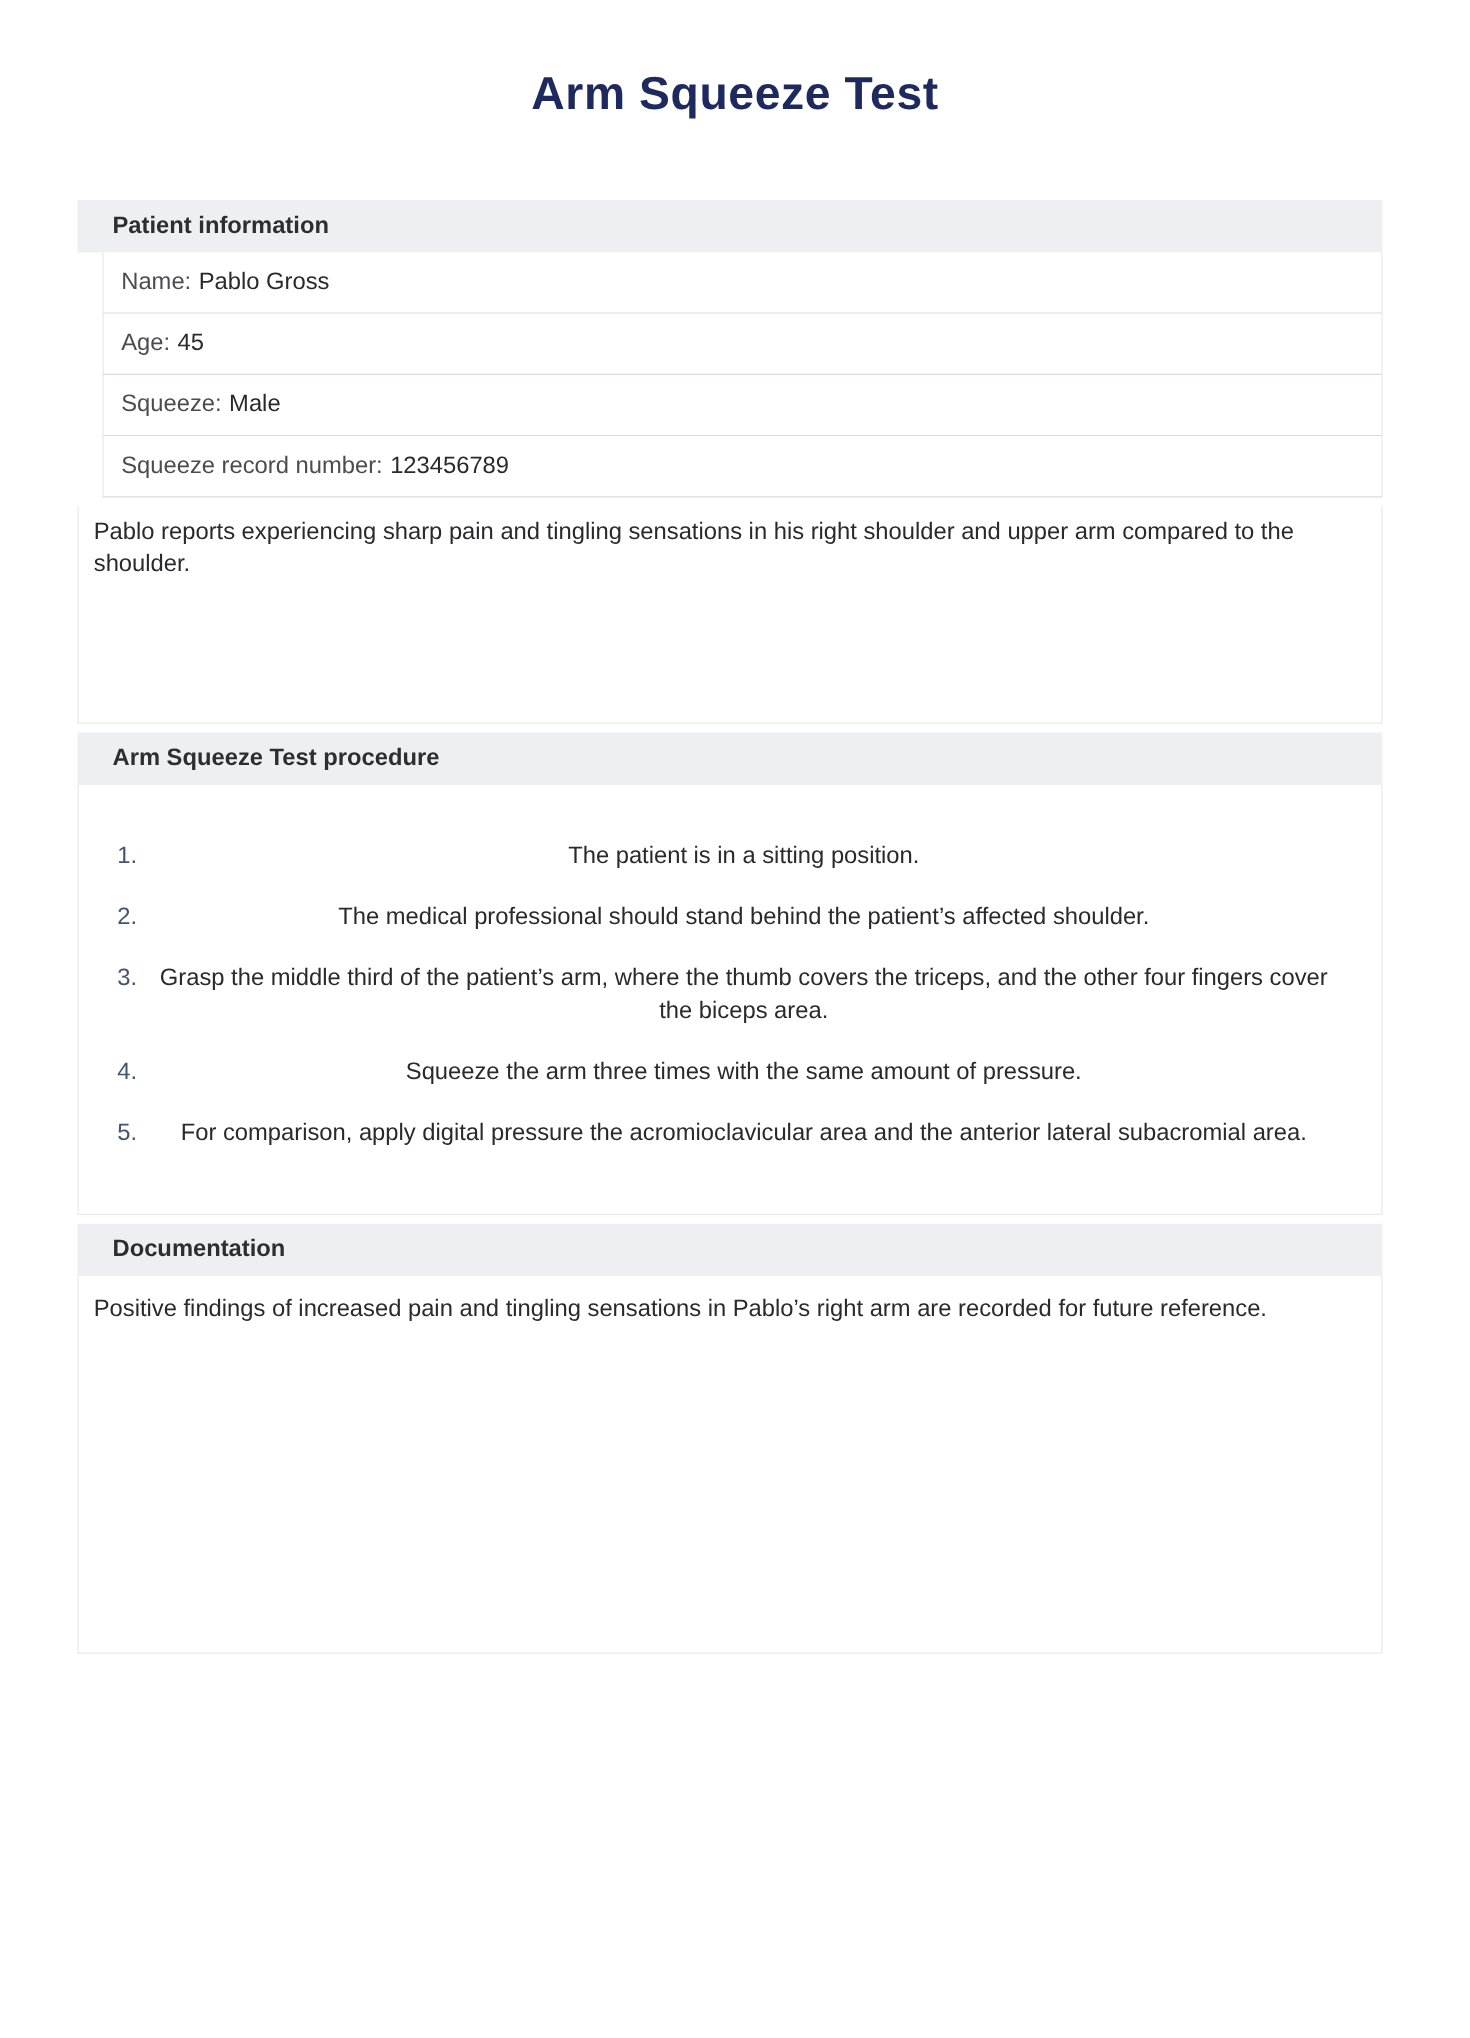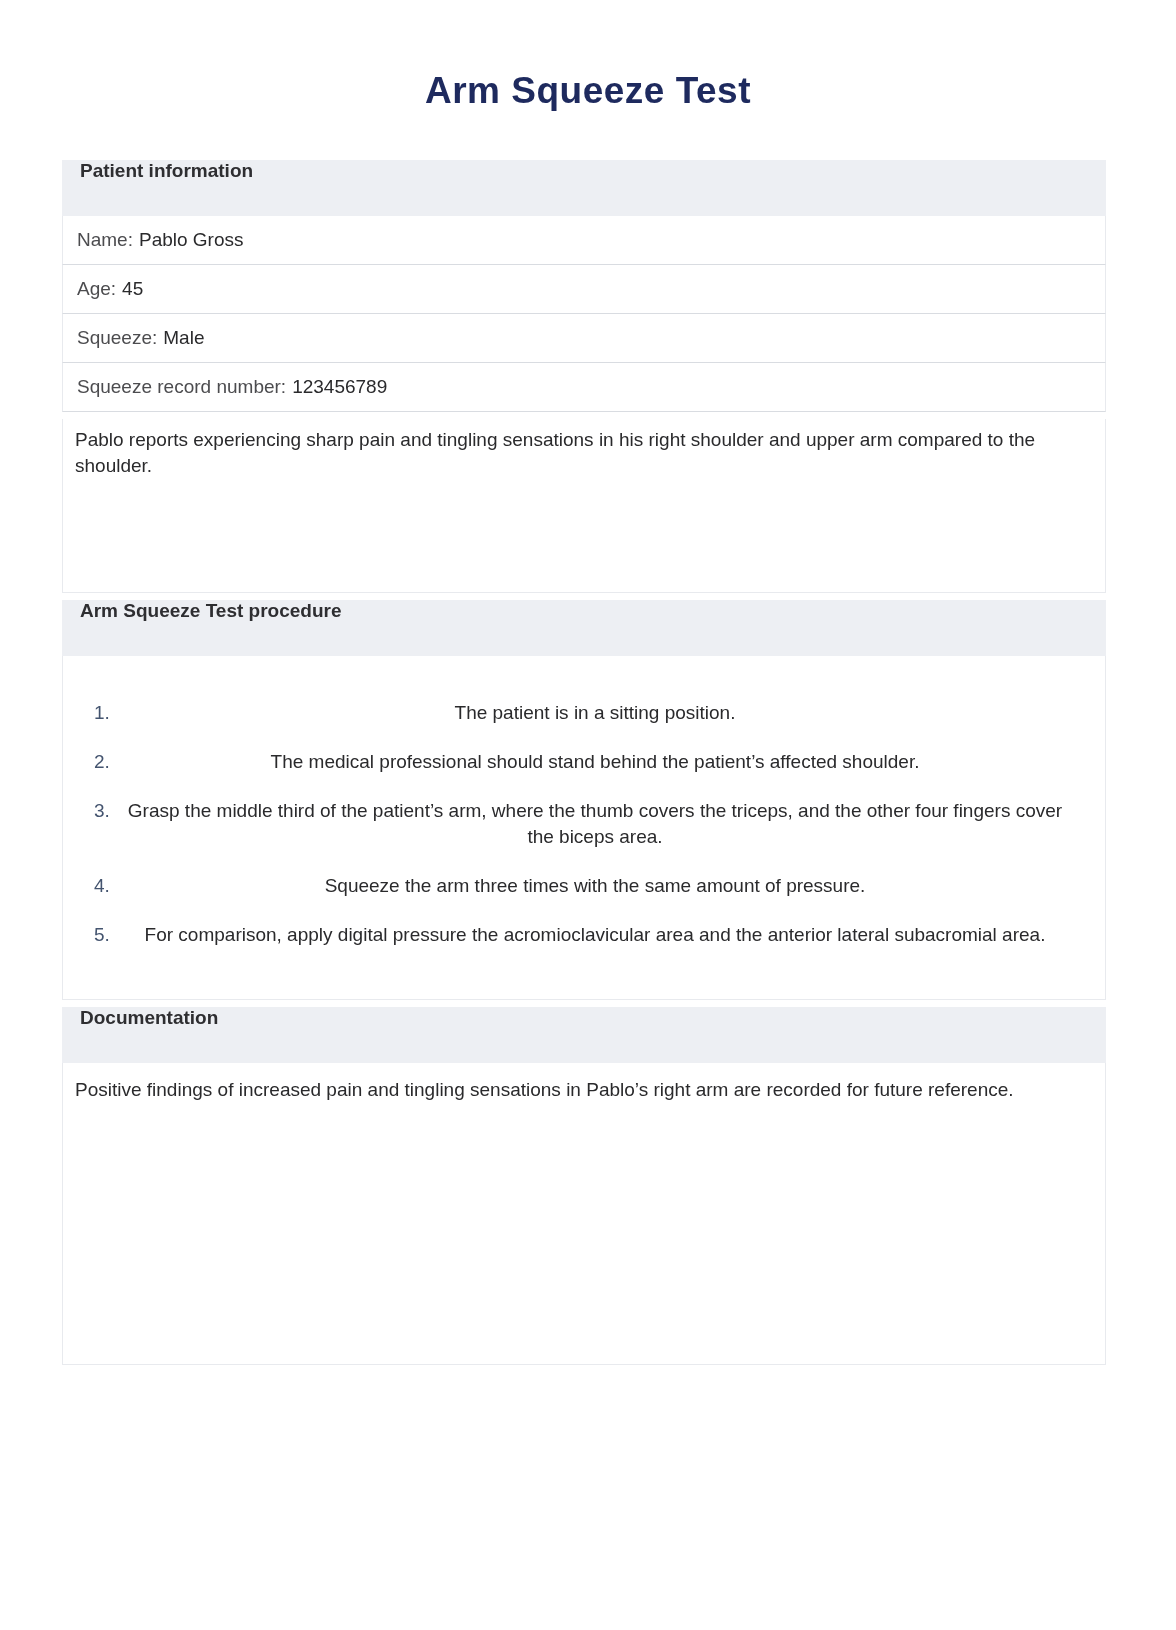--- a/index.html
+++ b/index.html
@@ -9,59 +9,61 @@
     font-family: "Liberation Sans", "DejaVu Sans", sans-serif;
   }
   .page {
     position: relative;
     width: 1176px;
     height: 1630px;
     background: #ffffff;
     overflow: hidden;
   }
   .page-title {
-    margin: 16px;
+    margin: 0;
     padding-top: 54px;
     text-align: center;
     font-size: 37px;
     font-weight: bold;
     color: var(--title, #1e2a5e);
     letter-spacing: 0.5px;
   }
   .doc {
     position: absolute;
     left: 62px;
     top: 160px;
     width: 1044px;
   }
   .section {
     margin-bottom: 7px;
   }
   .sec-header {
     box-sizing: border-box;
-    height: 56px;
+    height: 42px;
     display: flex;
-    padding: 0 18px;
+    align-items: center;
+    padding: 0 28px;
     background: var(--header-bg, #edeff3);
     font-size: 19px;
     font-weight: bold;
     color: var(--header-text, #2e2e31);
   }
   .row {
     box-sizing: border-box;
     height: 49px;
     display: flex;
     align-items: center;
     padding: 0 14px;
     background: #ffffff;
     border-bottom: 1px solid var(--border, #d9dce1);
     border-left: 1px solid var(--edge, #eceef1);
     border-right: 1px solid var(--edge, #eceef1);
     font-size: 19px;
     color: var(--label-text, #4c4c4f);
+    margin-left: 20px;
   }
   .row .value {
     color: var(--body-text, #2a2a2c);
     margin-left: 6px;
   }
   .sec-body {
     box-sizing: border-box;
     background: #ffffff;
     border: 1px solid var(--edge, #e4e6ea);
     border-top: none;

